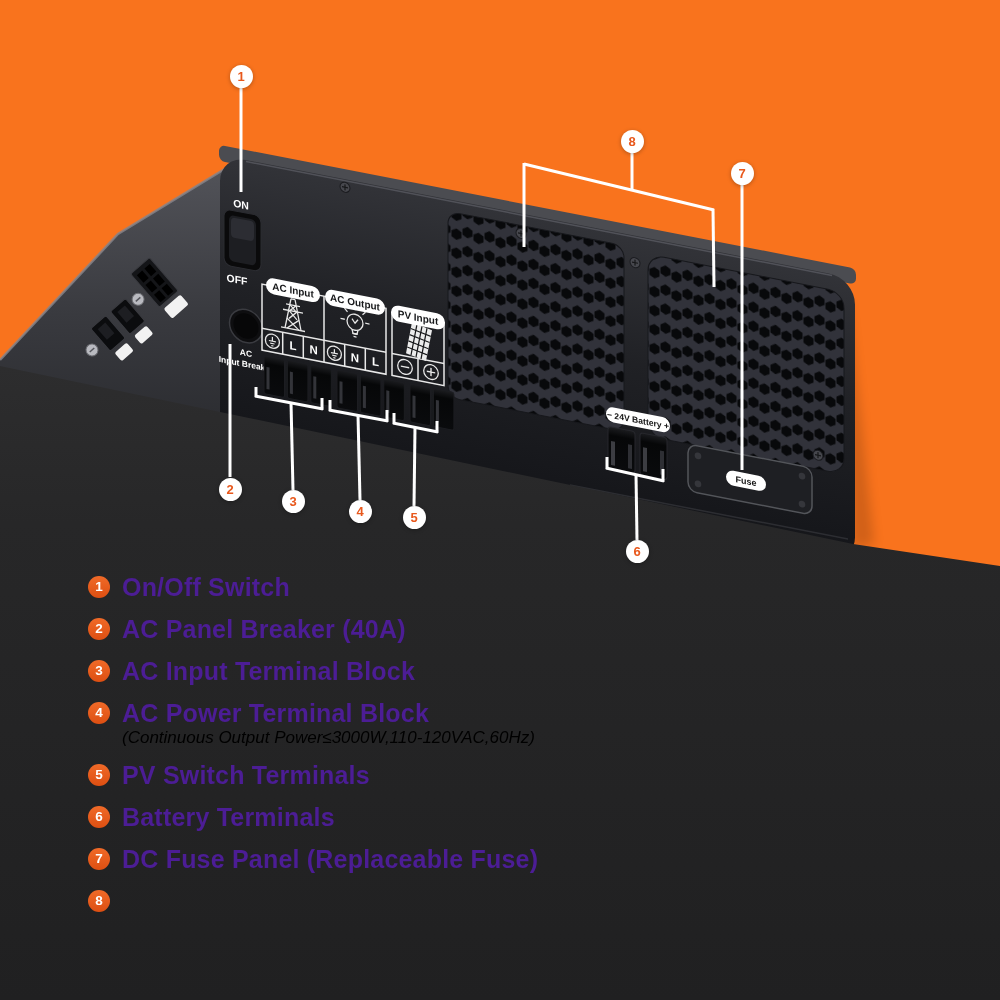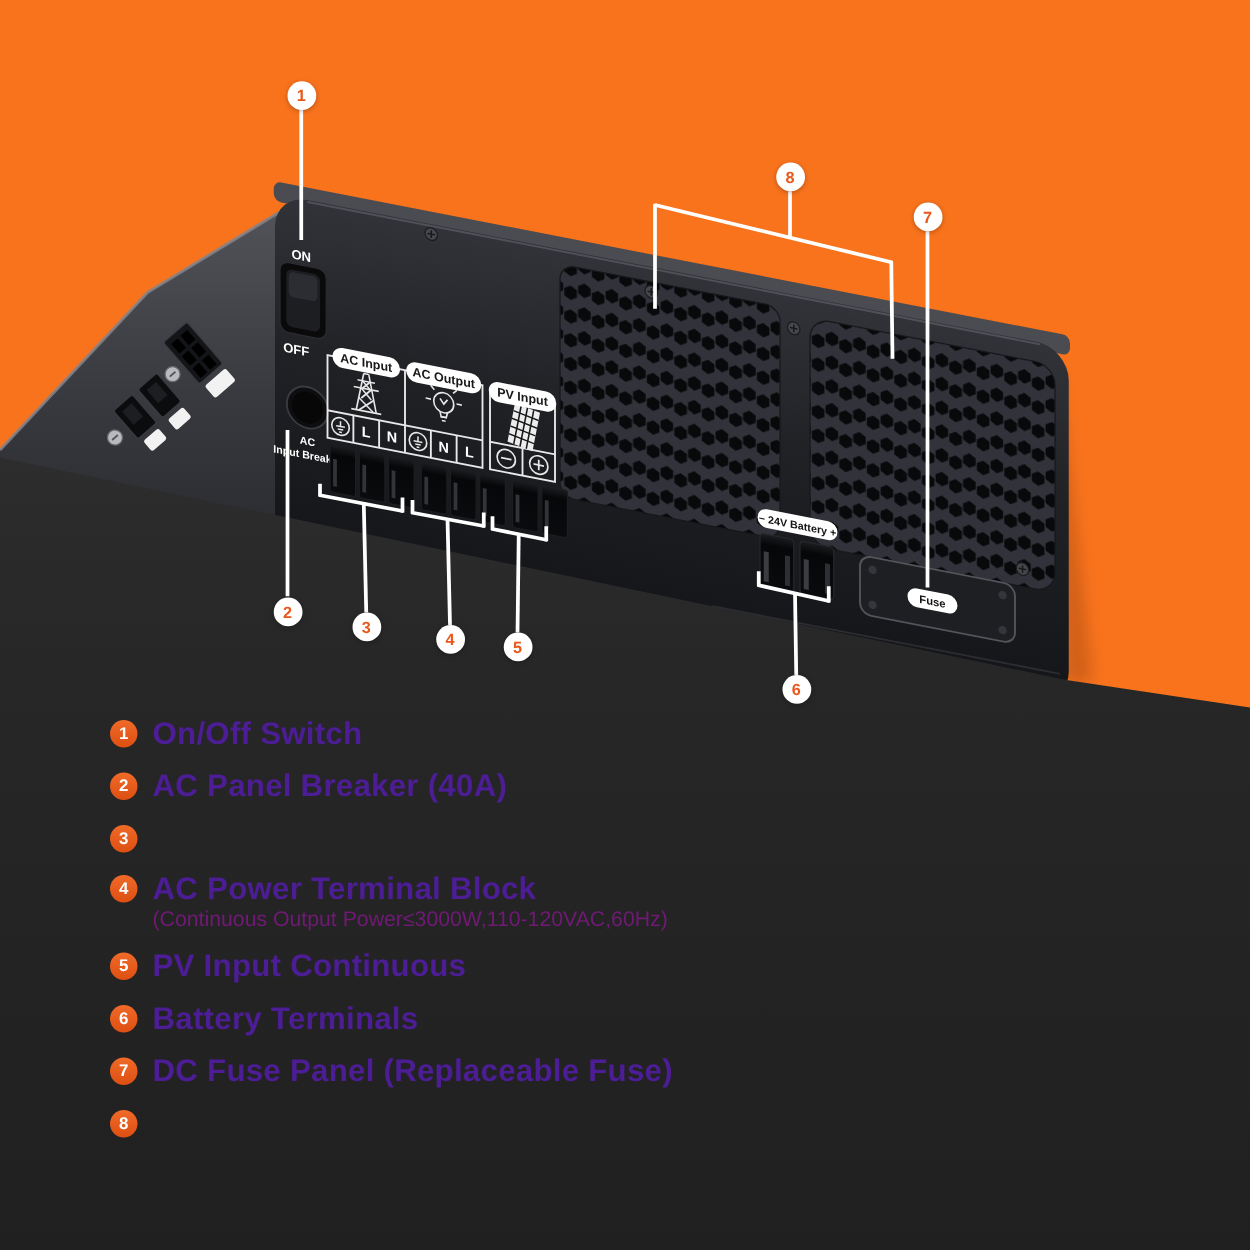--- a/index.html
+++ b/index.html
@@ -12,21 +12,21 @@
            font-weight:700;font-size:13px;color:#E8581C;
            box-shadow:0 1px 4px rgba(0,0,0,.28);}
   .legend{position:absolute;left:88px;top:574px;width:700px;}
   .legend-row{display:flex;align-items:flex-start;margin-bottom:16px;}
   .legend-row.has-sub{margin-bottom:14px;}
   .badge{flex:0 0 22px;width:22px;height:22px;border-radius:50%;
          background:linear-gradient(180deg,#F06A28,#DD4F12);
          color:#fff;font-weight:700;font-size:13.5px;line-height:22px;
          text-align:center;margin-right:12px;margin-top:2px;}
   .legend-label{color:#4c1d95;font-weight:700;font-size:25px;line-height:26px;letter-spacing:.2px;}
-  .legend-sub{color:#701a75;font-weight:400;font-size:17px;line-height:20px;margin-top:2px;}
+  .legend-sub{color:#000000;font-weight:400;font-size:17px;line-height:20px;margin-top:2px;font-style:italic;}
 </style>
 </head>
 <body>
 
 <div class="stage">
 
 <svg class="scene" width="1000" height="1000" viewBox="0 0 1000 1000">
   <defs>
     <linearGradient id="gPanel" x1="0" y1="0" x2="0" y2="1">
       <stop offset="0" stop-color="#323338"></stop>
@@ -278,31 +278,32 @@
   <div class="legend-row">
     <div class="badge">1</div>
     <div class="legend-label">On/Off Switch</div>
   </div>
   <div class="legend-row">
     <div class="badge">2</div>
     <div class="legend-label">AC Panel Breaker (40A)</div>
   </div>
   <div class="legend-row">
     <div class="badge">3</div>
+    <div class="legend-label">AC Input Terminal Block</div>
   </div>
   <div class="legend-row has-sub">
     <div class="badge">4</div>
     <div>
       <div class="legend-label">AC Power Terminal Block</div>
       <div class="legend-sub">(Continuous Output Power≤3000W,110-120VAC,60Hz)</div>
     </div>
   </div>
   <div class="legend-row">
     <div class="badge">5</div>
-    <div class="legend-label">PV Input Continuous</div>
+    <div class="legend-label">PV Switch Terminals</div>
   </div>
   <div class="legend-row">
     <div class="badge">6</div>
     <div class="legend-label">Battery Terminals</div>
   </div>
   <div class="legend-row">
     <div class="badge">7</div>
     <div class="legend-label">DC Fuse Panel (Replaceable Fuse)</div>
   </div>
   <div class="legend-row">

